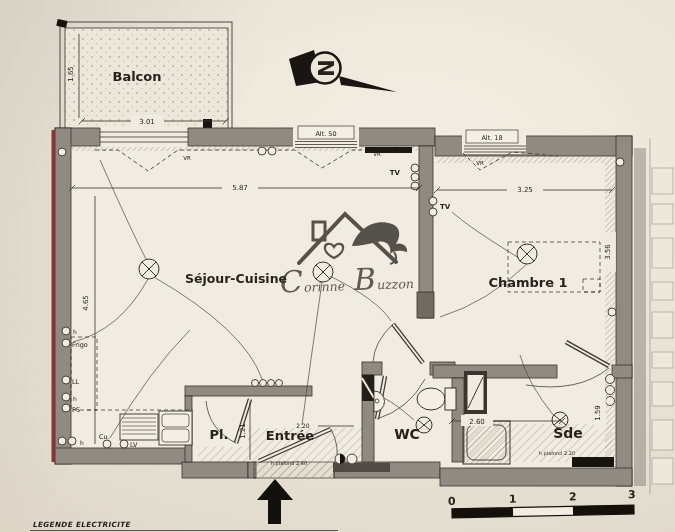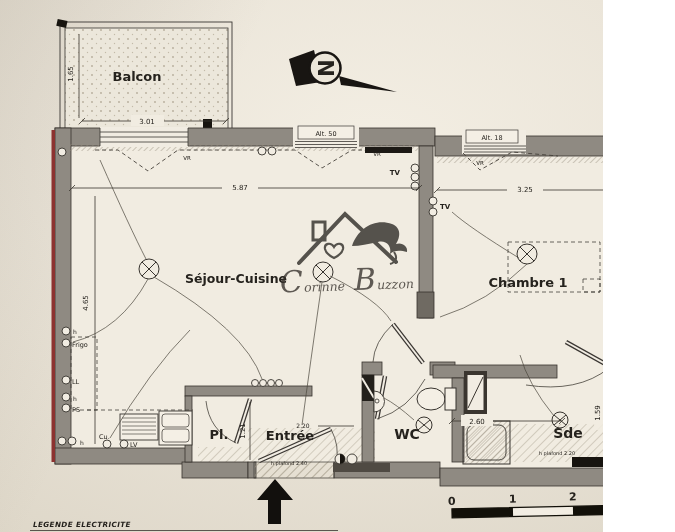--- a/index.html
+++ b/index.html
@@ -1,17 +1,17 @@
 <!DOCTYPE html>
 <html><head>
 <meta charset="utf-8">
 <style>
   html,body{margin:0;padding:0;}
   .photo{
-    position:relative;width:603px;height:532px;overflow:hidden;
+    position:relative;width:675px;height:532px;overflow:hidden;
     background:
       linear-gradient(115deg, rgba(120,110,95,.14), rgba(120,110,95,0) 32%),
       radial-gradient(120% 95% at 62% 28%, #f3eee3 0%, #eae4d8 48%, #dcd5c6 100%);
     font-family:"DejaVu Sans", sans-serif;
   }
   .photo svg{position:absolute;left:0;top:0;}
   svg text{font-family:"DejaVu Sans", sans-serif; fill:#25221d;}
   .watermark-text{
     position:absolute;left:280px;top:260px;width:150px;height:46px;
     transform:rotate(-2deg);

